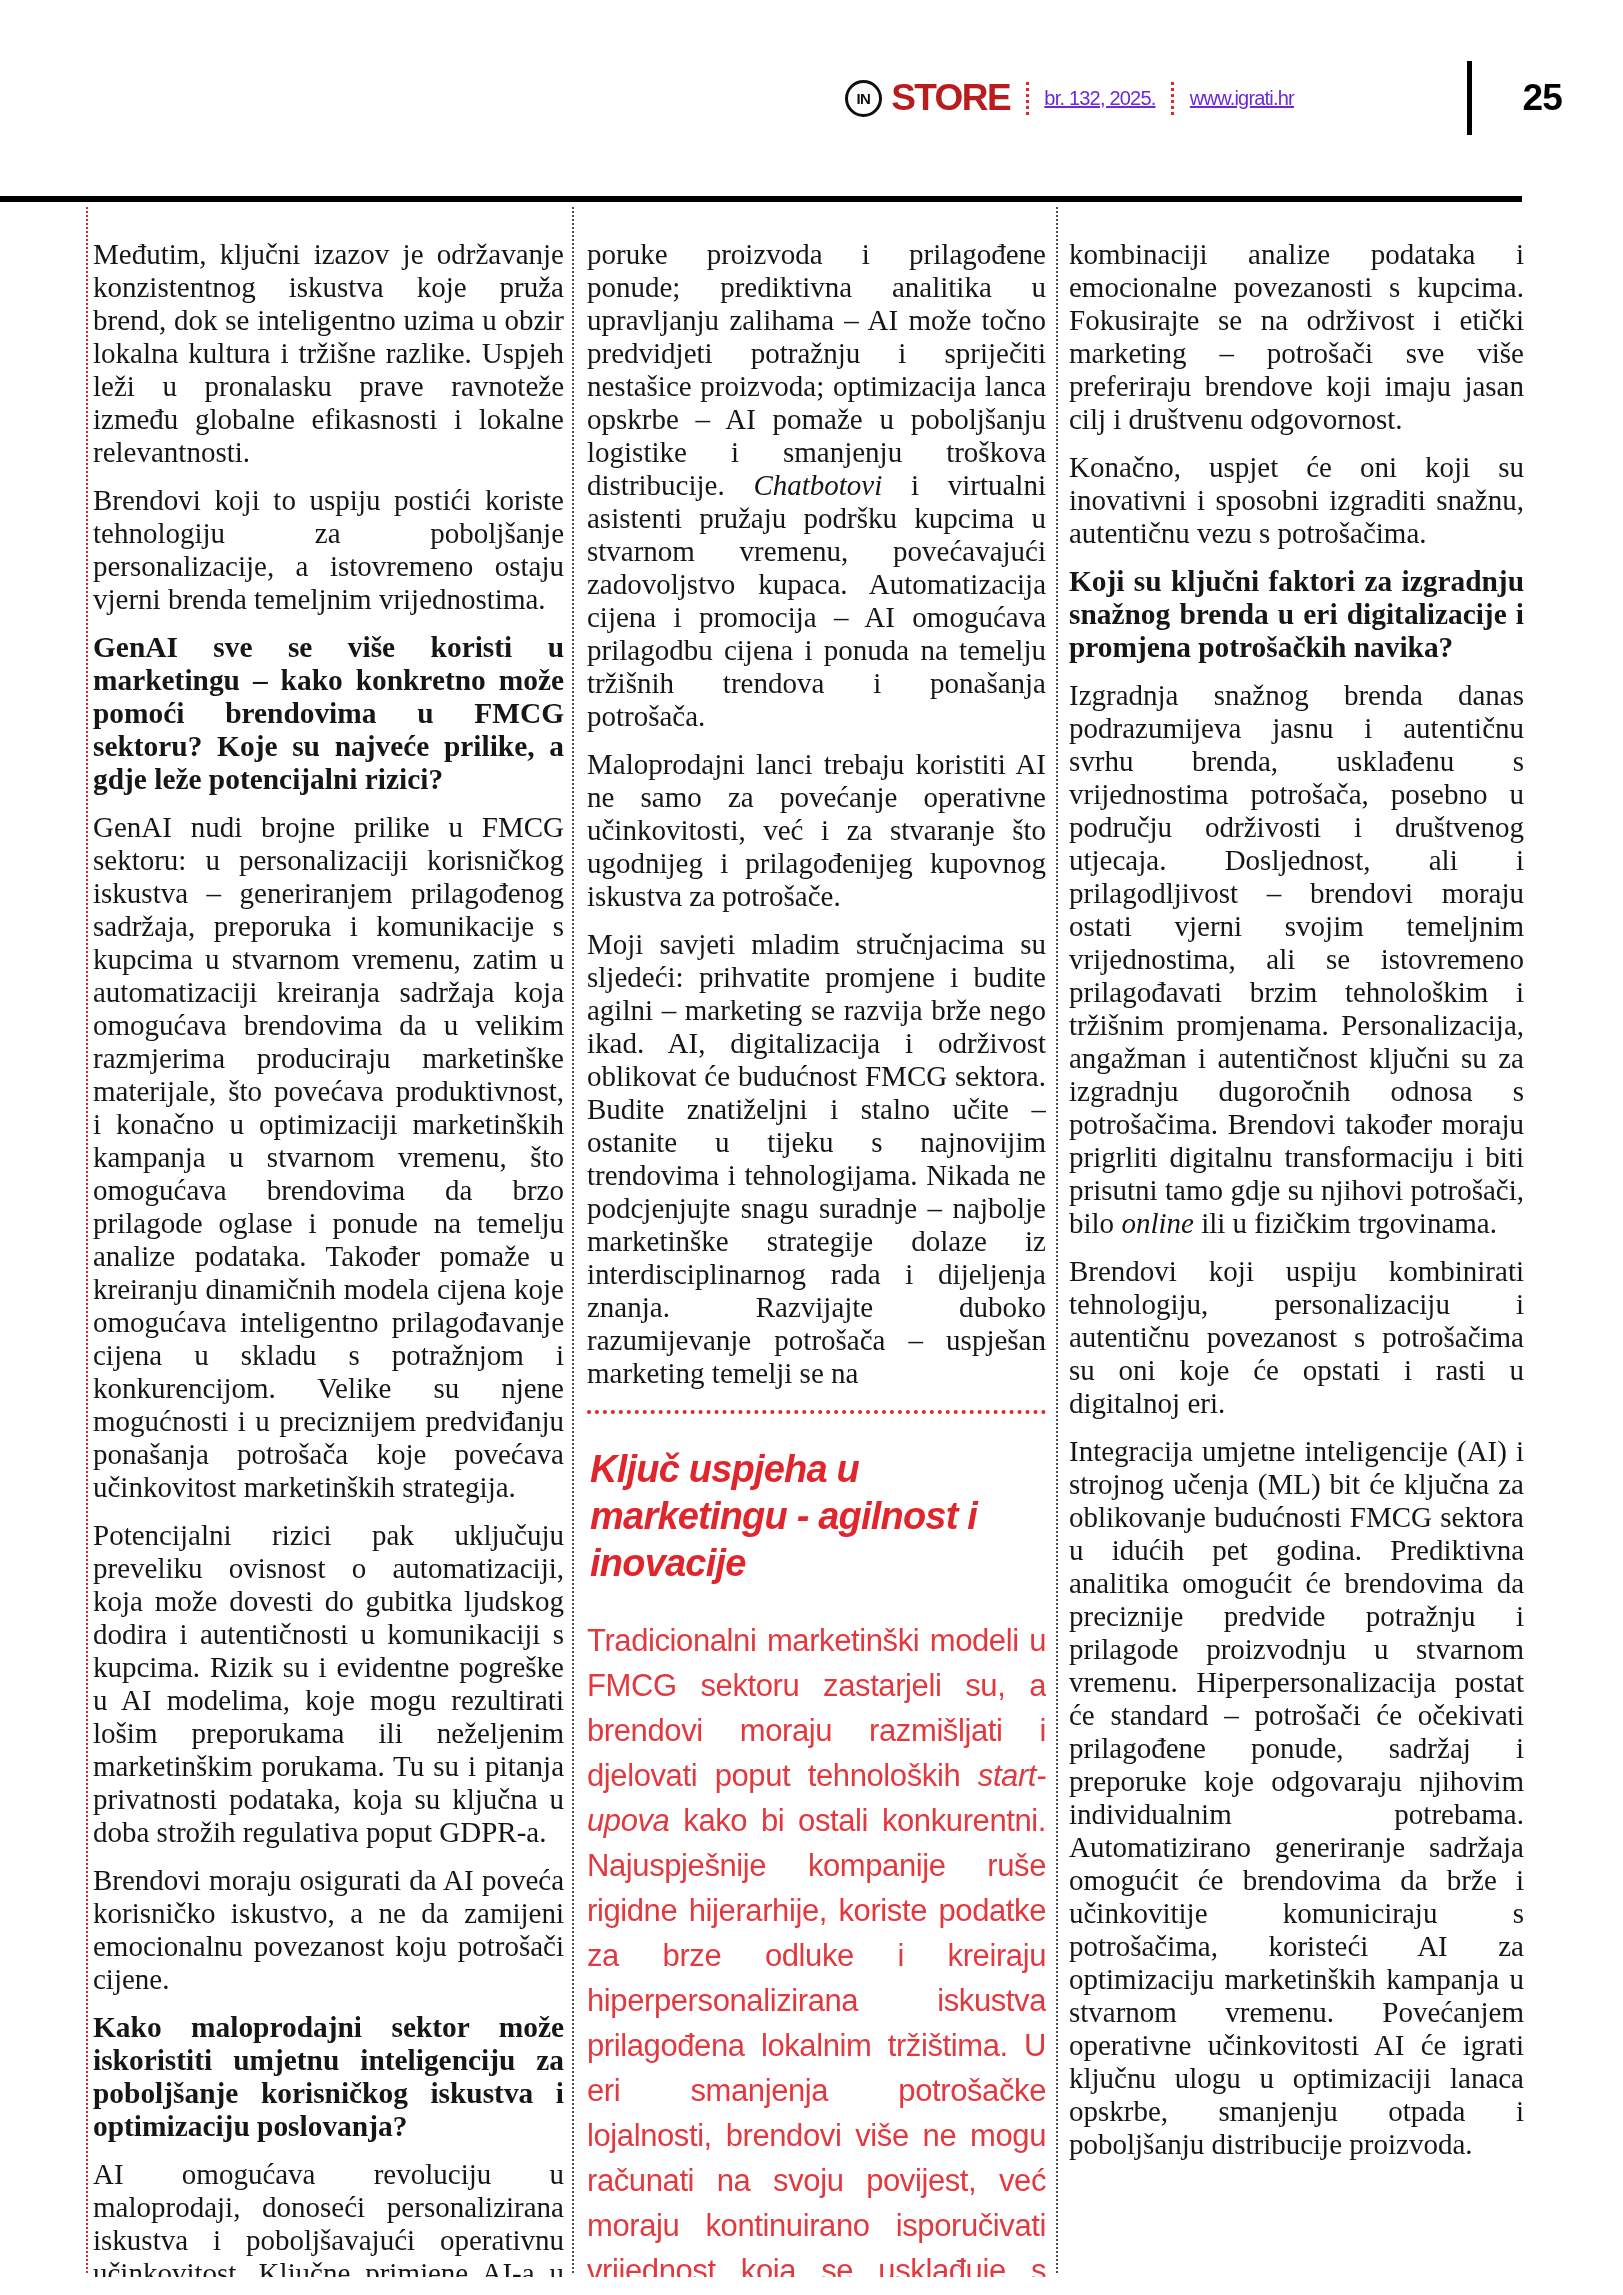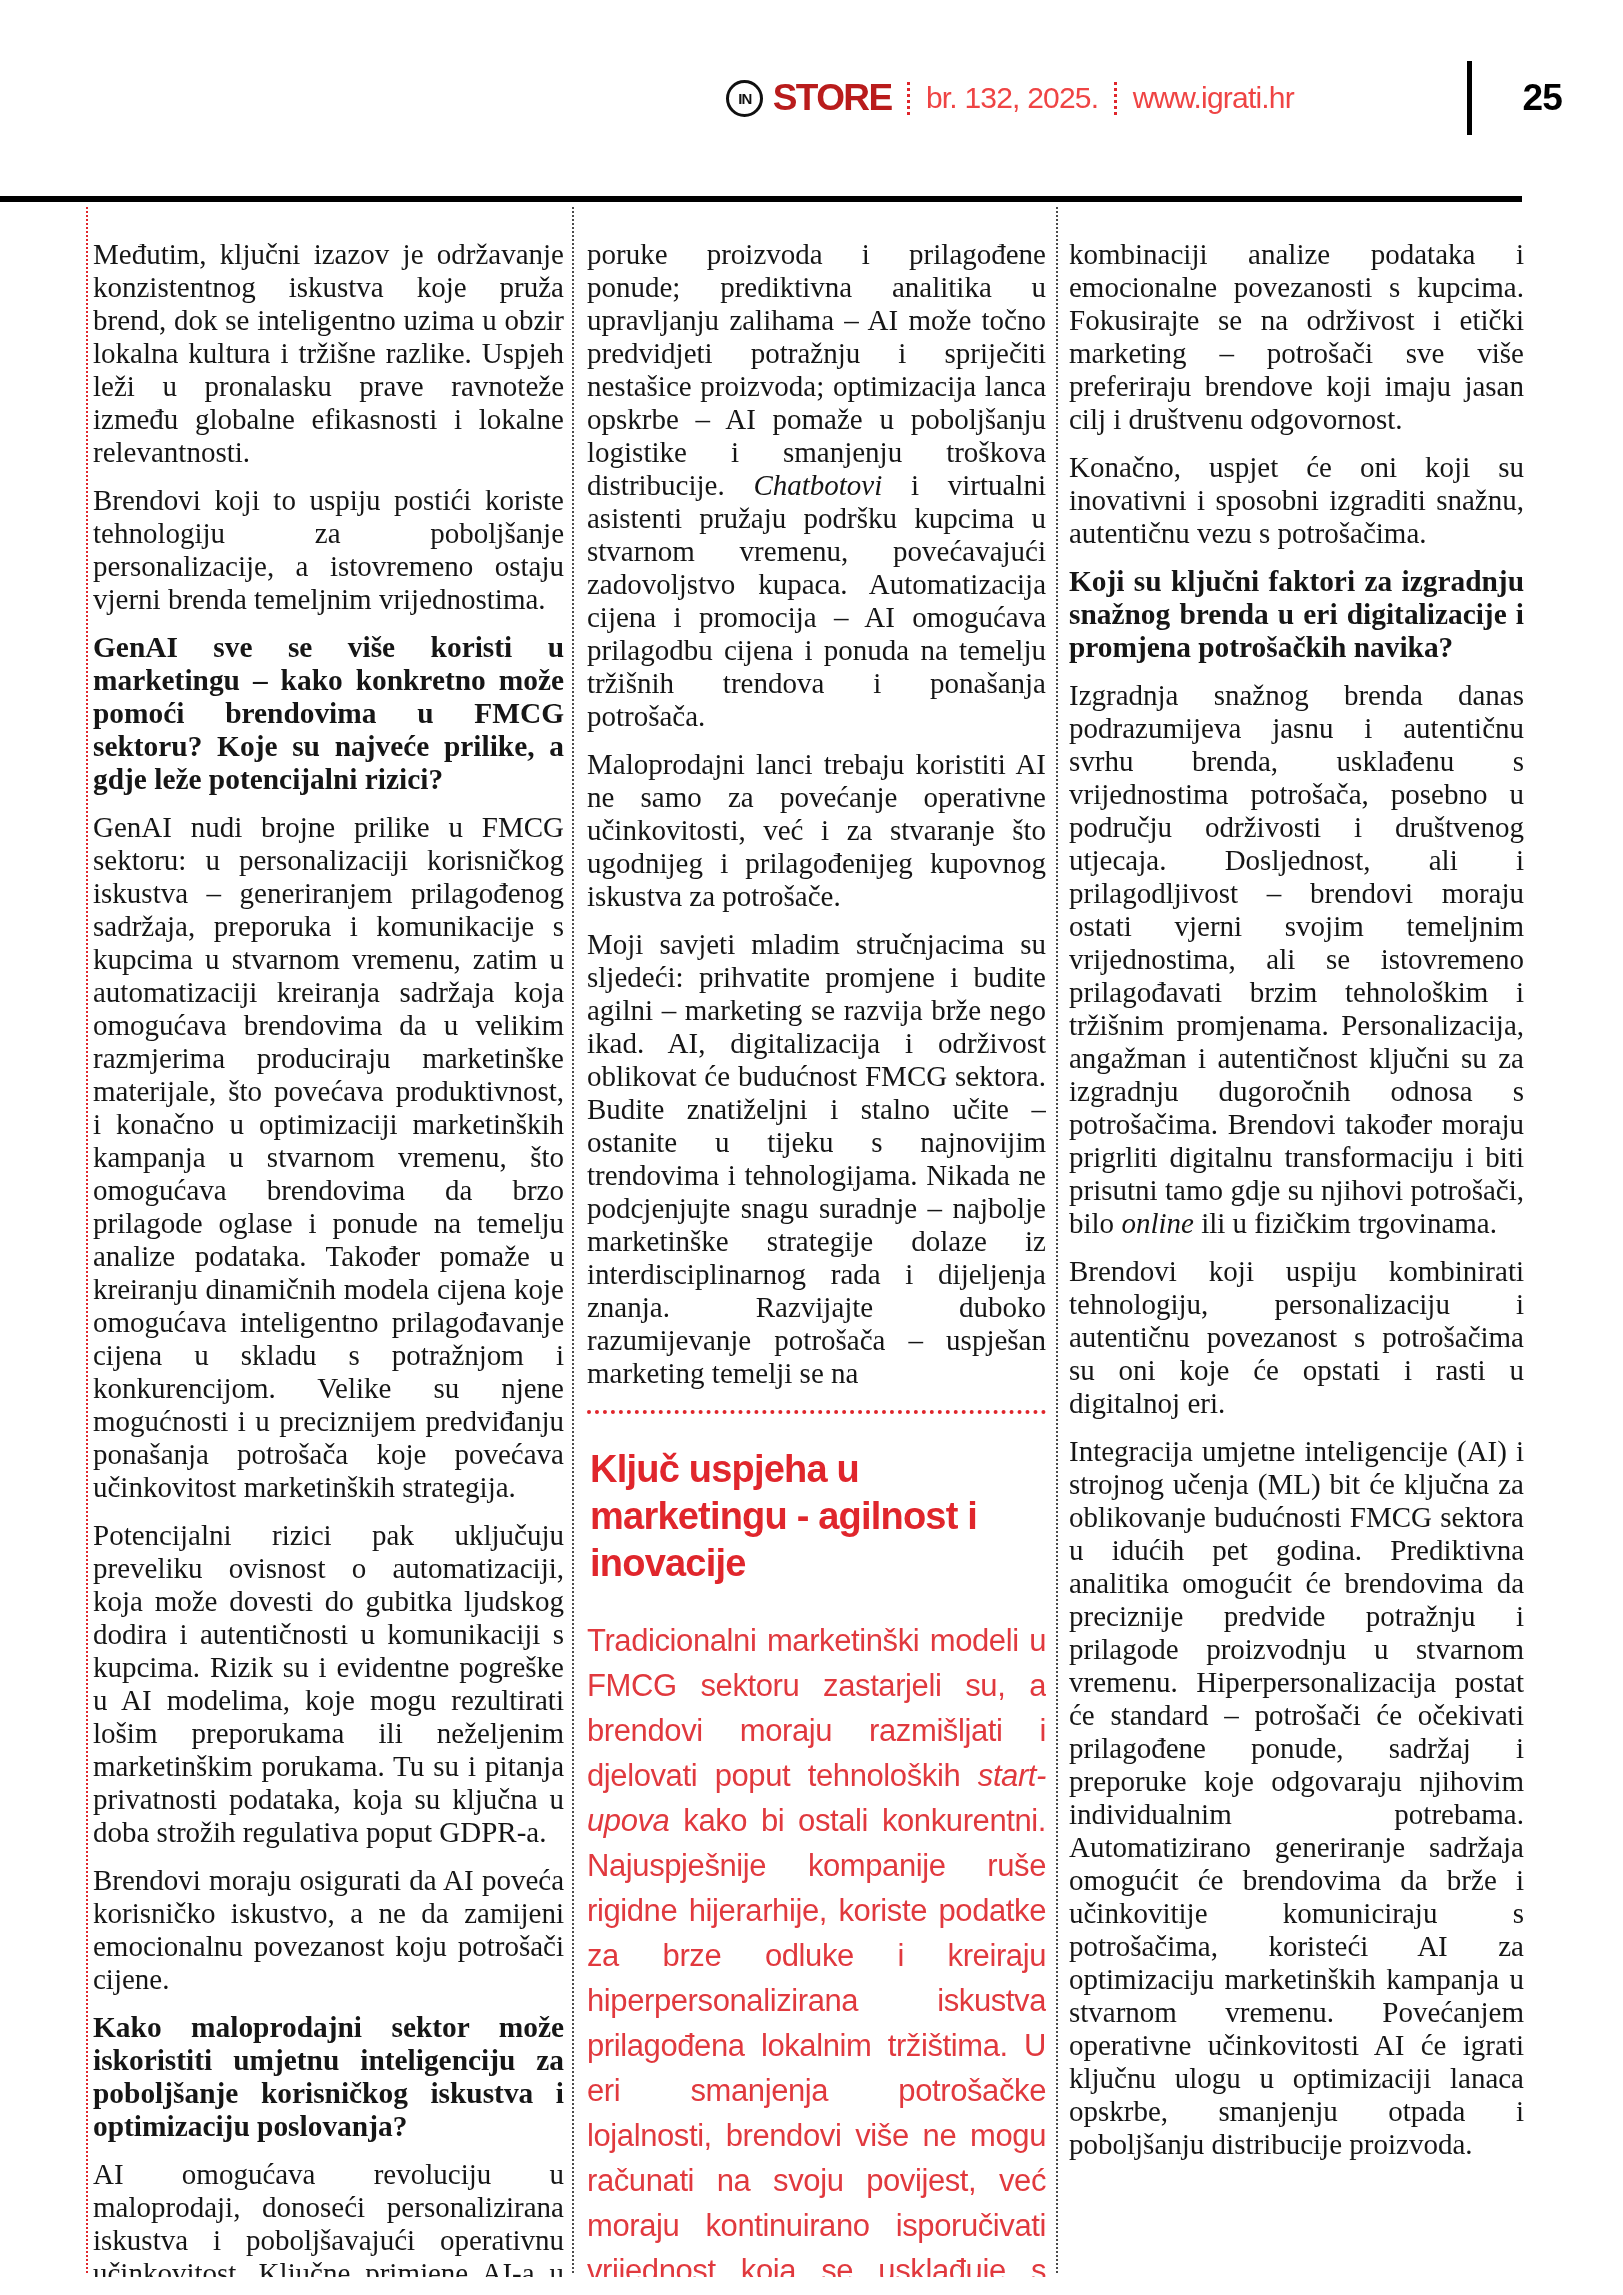--- a/index.html
+++ b/index.html
@@ -28,22 +28,22 @@
   }
   .logo-store{
     font-family:"Liberation Sans",sans-serif;font-weight:bold;
     font-size:37px;letter-spacing:-1.6px;color:#b91c1c;
   }
   .hsep{
     display:inline-block;height:33px;border-left:3.1px dotted #e0262c;
     margin:0 15.7px;
   }
   .issue,.site{
-    font-family:"Liberation Sans",sans-serif;font-size:30px;color:#ef4444;
-    letter-spacing:-0.8px;white-space:nowrap;
+    font-family:"Liberation Sans",sans-serif;font-size:20px;color:#6d28d9;
+    letter-spacing:-0.8px;white-space:nowrap;text-decoration:underline;
   }
   .hbar{
     display:inline-block;width:5.5px;height:74px;background:#000;
     margin:0 50px 0 173px;
   }
   .pagenum{
     font-family:"Liberation Sans",sans-serif;font-weight:bold;
     font-size:37px;color:#000;letter-spacing:-0.8px;
   }
 
@@ -68,21 +68,21 @@
   
   .callout{
     margin-top:20.4px;
     border-top:4.7px dotted #e0262c;
     border-bottom:4.7px dotted #e0262c;
     padding:20.4px 0 27px 0;
   }
   .callout h2{
     font-family:"Liberation Sans",sans-serif;font-weight:bold;
     color:#e0262c;font-size:38px;line-height:47px;
-    margin:11px 0 31px 3.1px;text-align:left;letter-spacing:-0.8px;
+    margin:11px 0 31px 3.1px;text-align:left;letter-spacing:-0.8px;font-style:italic;
   }
   .callout p{
     font-family:"Liberation Sans",sans-serif;
     color:#e1393e;font-size:31px;line-height:45px;
     text-align:justify;margin:0;letter-spacing:-0.4px;
   }
 </style>
 </head>
 <body>
 

